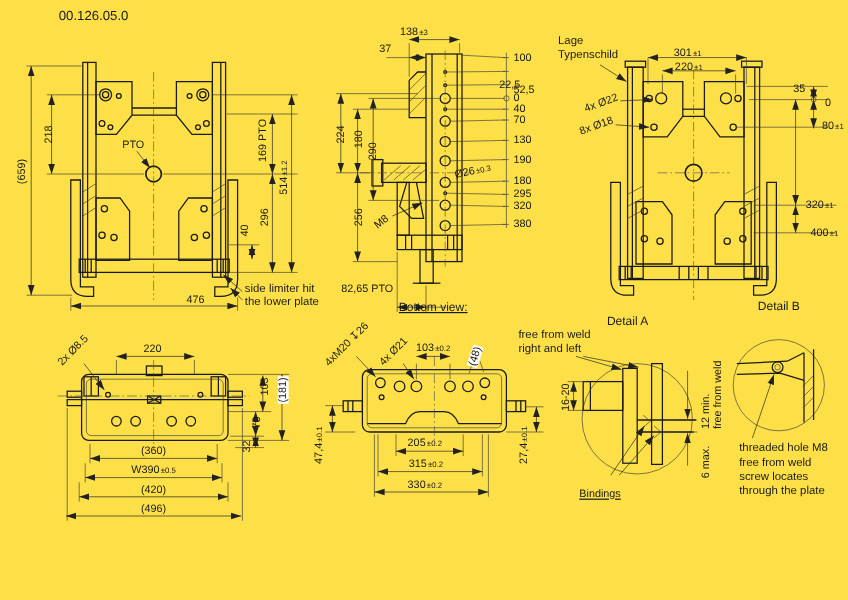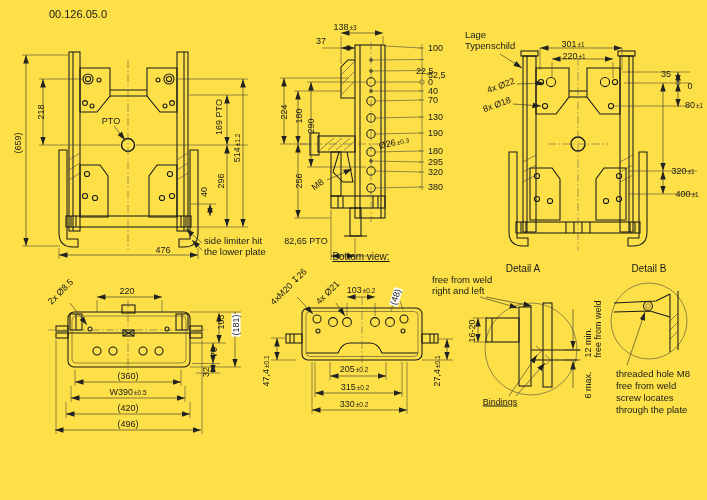--- a/index.html
+++ b/index.html
@@ -372,24 +372,24 @@
 <span class="lbl ttl" style="left:523px;top:269px">Detail A</span>
 <div class="note" style="left:432px;top:274px">
   <span>free from weld</span>
       <span>right and left</span>
 </div>
 <span class="lbl rot" style="left:472px;top:331px">16-20</span>
 <div class="lbl rot" style="left:593px;top:329px;line-height:10px;text-align:left">
   <span style="display:block">12 min.</span>
   <span style="display:block">free from weld</span>
 </div>
-<span class="lbl ul" style="left:500px;top:402px">Bindings</span>
+<span class="lbl ul" style="left:500px;top:412px">Bindings</span>
 <span class="lbl rot" style="left:588px;top:385px">6 max.</span>
 
-<span class="lbl ttl" style="left:649px;top:269px">Detail B</span>
+<span class="lbl ttl" style="left:649px;top:256px">Detail B</span>
 <div class="note" style="left:616px;top:368px;line-height:12px">
   <span>threaded hole M8</span>
       <span>free from weld</span>
   <span>screw locates</span>
       <span>through the plate</span>
 </div>
 
 </div>
 
 </body></html>

